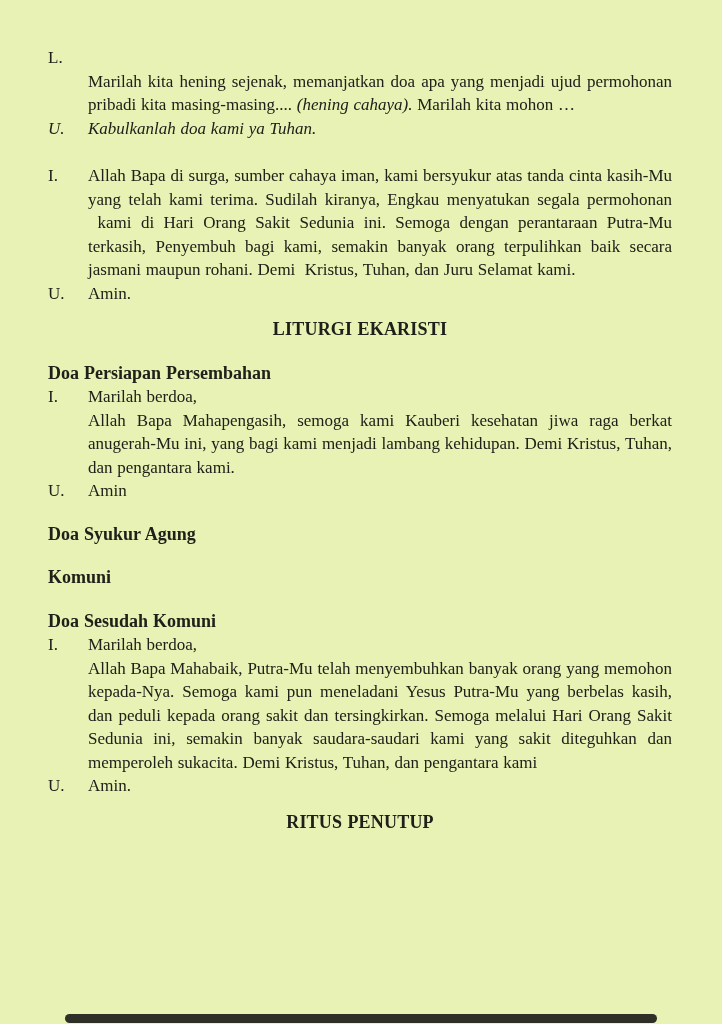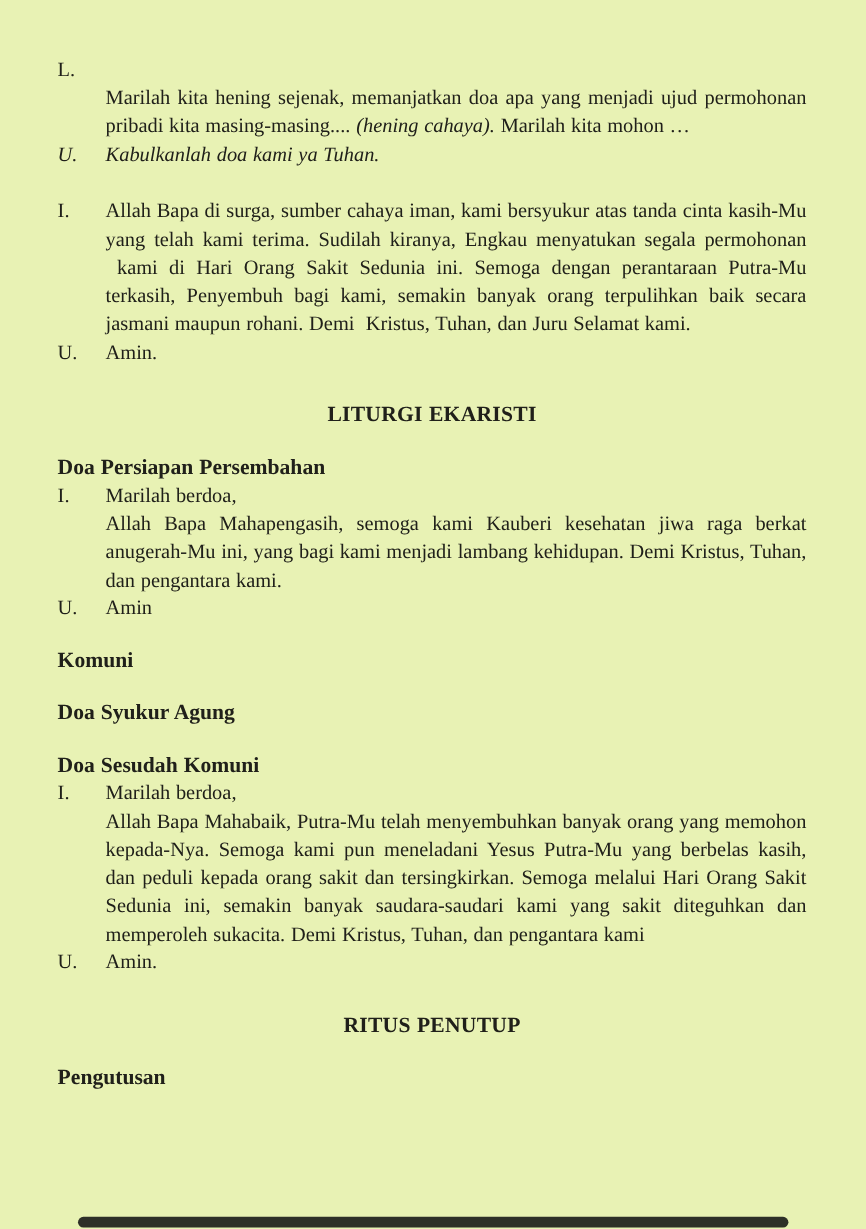--- a/index.html
+++ b/index.html
@@ -32,21 +32,21 @@
   .row.jus .txt { text-align: justify; }
   .row.gap { margin-top: 24px; }
   .row.ital { font-style: italic; }
   em { font-style: italic; }
 
   .title {
     text-align: center;
     font-weight: bold;
     font-size: 18px;
     letter-spacing: 0.2px;
-    margin-top: 29px;
+    margin-top: 13px;
     margin-bottom: 9px;
   }
 
   .subhead {
     font-weight: bold;
     font-size: 18px;
     margin-top: 20px;
   }
 
   .bottom-bar {
@@ -84,28 +84,27 @@
       <div class="title">LITURGI EKARISTI</div>
       <div class="subhead">Doa Persiapan Persembahan</div>
       <div class="row jus">
         <span class="marker">I.</span>
         <div class="txt"><span>Marilah berdoa,</span><br><span>Allah Bapa Mahapengasih, semoga kami Kauberi kesehatan jiwa raga berkat anugerah-Mu ini, yang bagi kami menjadi lambang kehidupan. Demi Kristus, Tuhan, dan pengantara kami.</span></div>
       </div>
       <div class="row">
         <span class="marker">U.</span>
         <div class="txt"><span>Amin</span></div>
       </div>
+      <div class="subhead">Doa Syukur Agung</div>
       <div class="subhead">Komuni</div>
-      <div class="subhead">Doa Syukur Agung</div>
       <div class="subhead">Doa Sesudah Komuni</div>
       <div class="row jus">
         <span class="marker">I.</span>
         <div class="txt"><span>Marilah berdoa,</span><br><span>Allah Bapa Mahabaik, Putra-Mu telah menyembuhkan banyak orang yang memohon kepada-Nya. Semoga kami pun meneladani Yesus Putra-Mu yang berbelas kasih, dan peduli kepada orang sakit dan tersingkirkan. Semoga melalui Hari Orang Sakit Sedunia ini, semakin banyak saudara-saudari kami yang sakit diteguhkan dan memperoleh sukacita. Demi Kristus, Tuhan, dan pengantara kami</span></div>
       </div>
       <div class="row">
         <span class="marker">U.</span>
         <div class="txt"><span>Amin.</span></div>
       </div>
       <div class="title">RITUS PENUTUP</div>
-      <div class="subhead">Pengutusan</div>
     </div>
   <div class="bottom-bar"></div>
 </div>
 
 </body></html>

